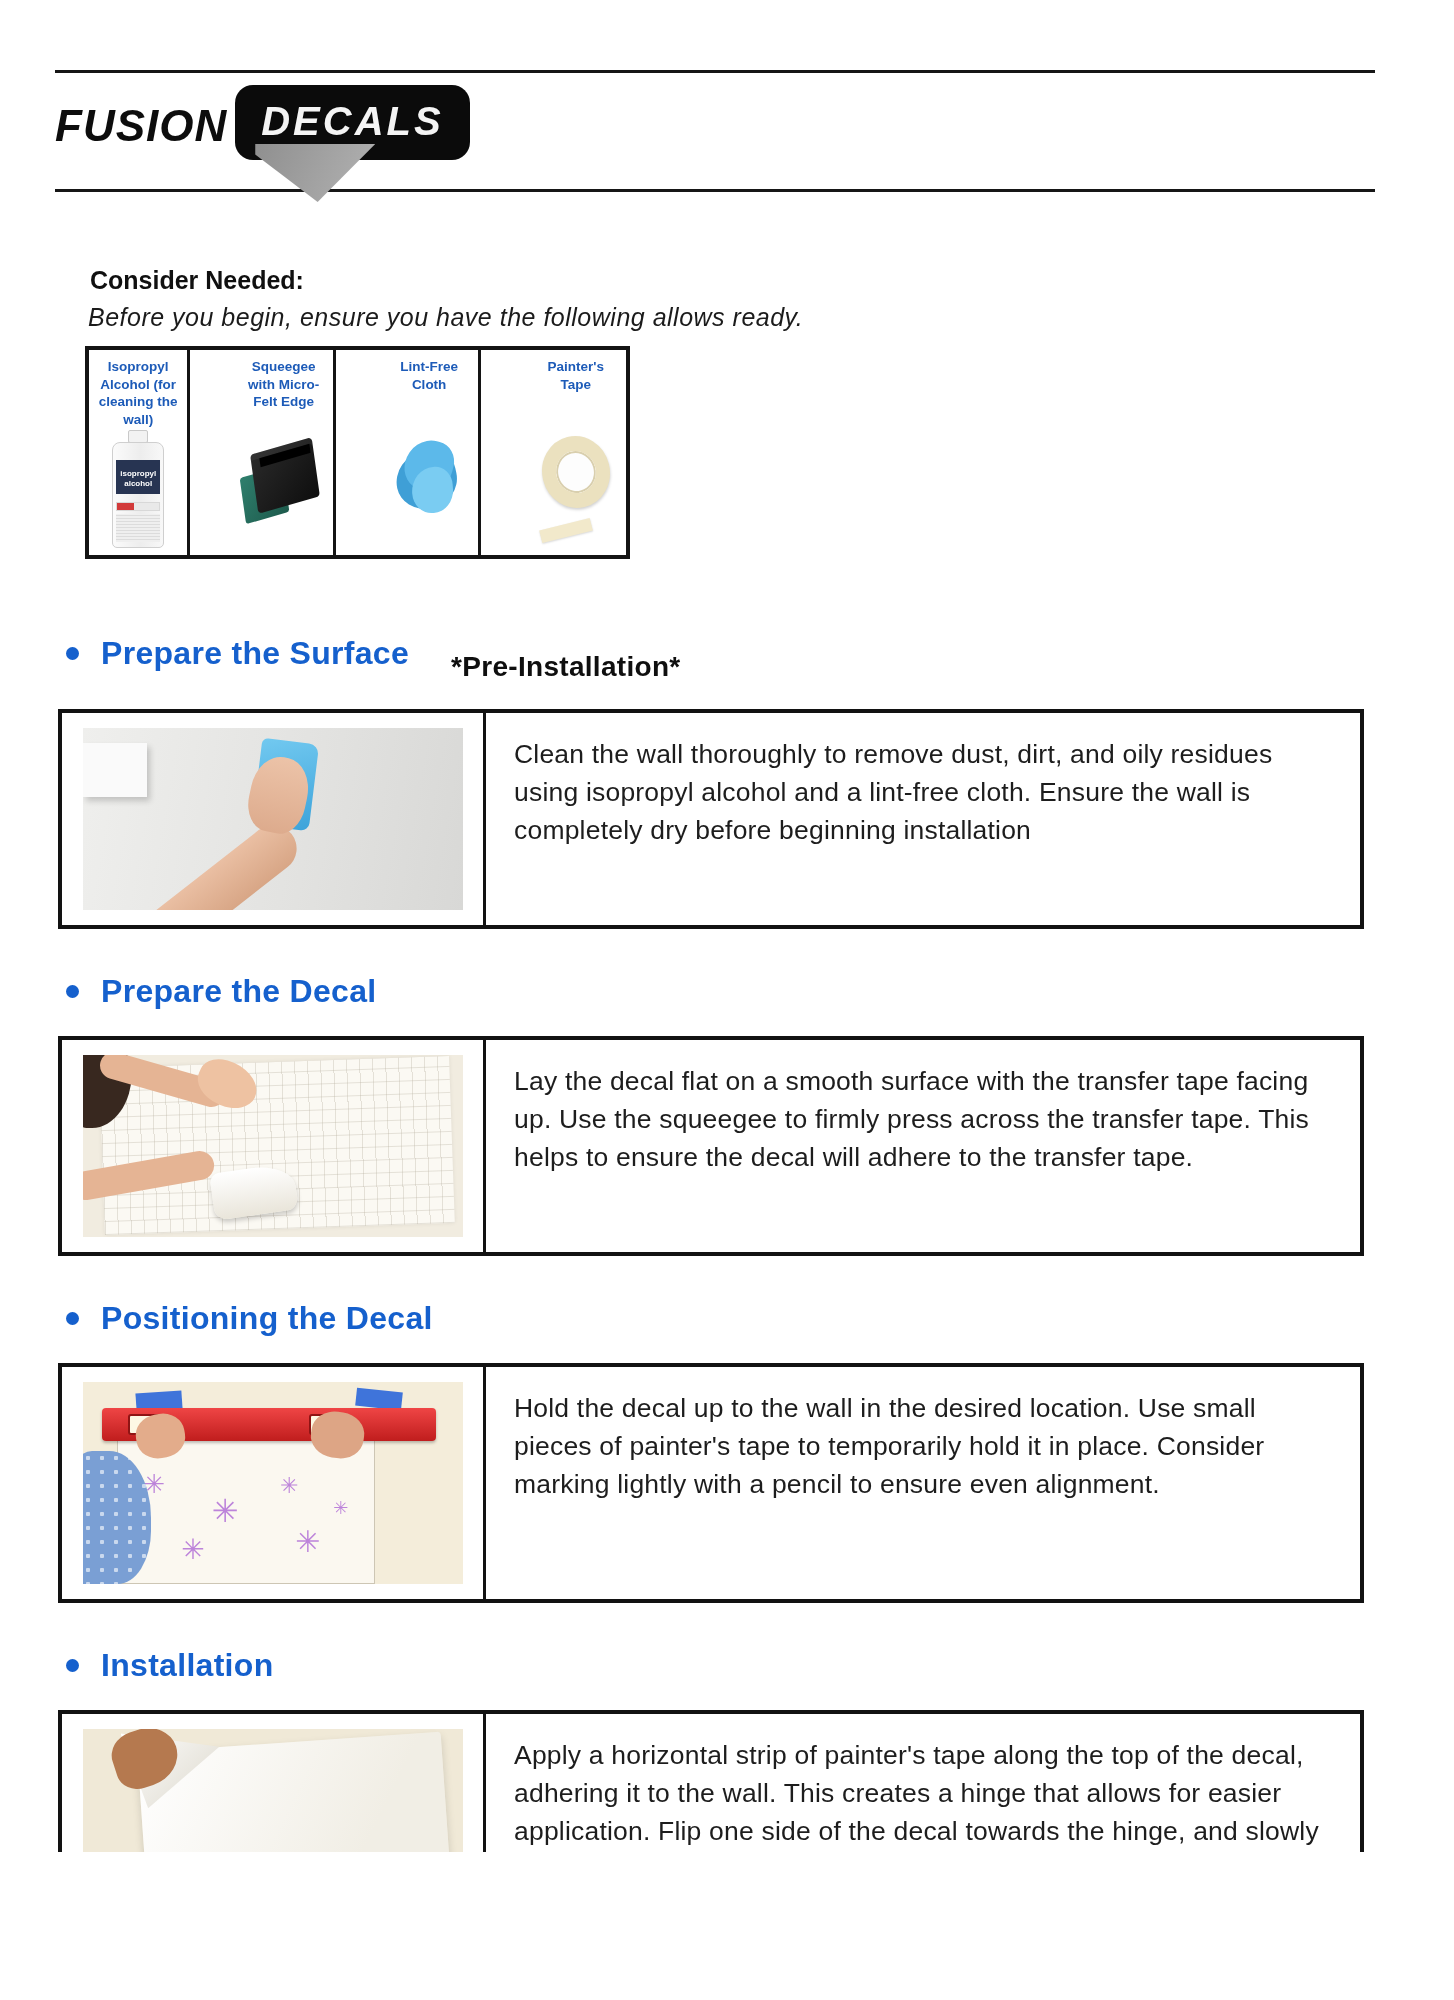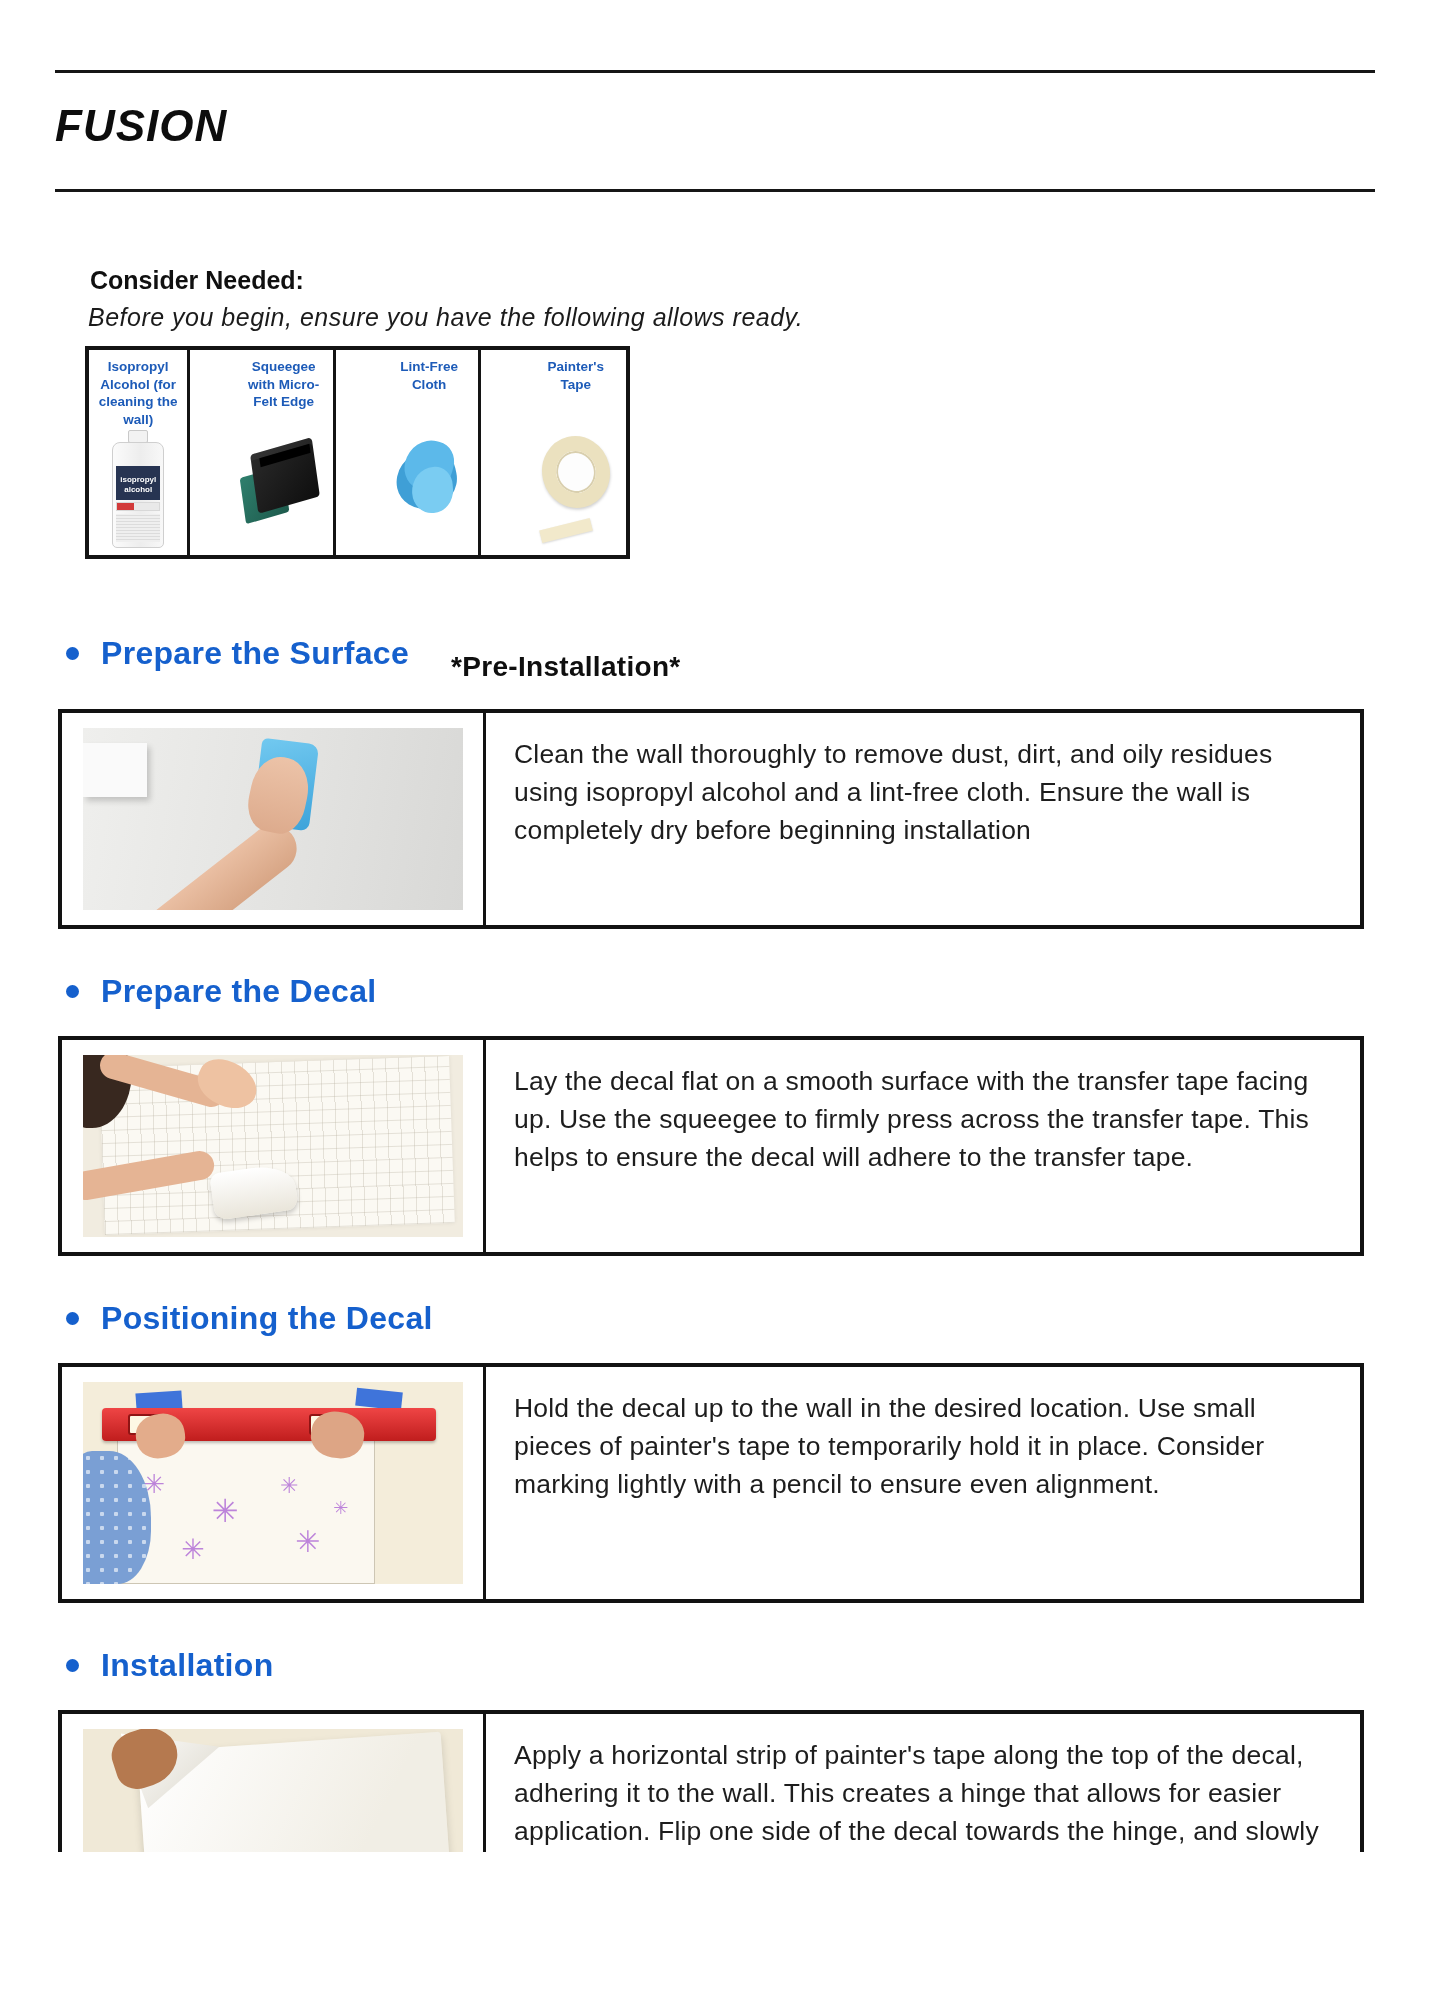--- a/index.html
+++ b/index.html
@@ -28,21 +28,21 @@
   .mat-table { margin: 14px 0 0 85px; width: 545px; display: flex; border: 4px solid #141414; background: #fff; gap: 44px; }
   .mat-cell { width: 25%; min-height: 205px; border-right: 3px solid #141414; padding: 8px 6px 10px 6px; display: flex; flex-direction: column; align-items: center; }
   .mat-cell:last-child { border-right: none; }
   .mat-label { font-size: 13.5px; font-weight: bold; color: #1d5bb8; text-align: center; line-height: 1.3; min-height: 52px; display: flex; align-items: flex-start; justify-content: center; }
   .mat-art { flex: 1; width: 100%; position: relative; }
 
   
   .bottle { position: absolute; left: 50%; top: 52%; transform: translate(-50%,-50%); width: 52px; height: 118px; }
   .bottle .cap { position: absolute; left: 16px; top: 0; width: 20px; height: 13px; background: #f2f2f2; border: 1px solid #c9c9c9; border-radius: 2px; }
   .bottle .body { position: absolute; left: 0; top: 12px; width: 52px; height: 106px; background: linear-gradient(90deg,#fbfbfb,#ededed 55%,#f8f8f8); border: 1px solid #cfcfcf; border-radius: 8px 8px 5px 5px; }
-  .bottle .label { position: absolute; left: 4px; top: 36px; width: 44px; height: 34px; background: #273452; color: #fff; font-size: 8px; font-weight: bold; text-align: center; line-height: 1.2; padding-top: 9px; }
+  .bottle .label { position: absolute; left: 4px; top: 30px; width: 44px; height: 34px; background: #273452; color: #fff; font-size: 8px; font-weight: bold; text-align: center; line-height: 1.2; padding-top: 9px; }
   .bottle .stripe { position: absolute; left: 4px; top: 72px; width: 44px; height: 9px; background: linear-gradient(90deg,#d23a3a 0 40%, #e9e9e9 40%); border: 1px solid #d8d8d8; }
   .bottle .smallprint { position: absolute; left: 4px; top: 84px; width: 44px; height: 28px; background: repeating-linear-gradient(0deg,#efefef 0 2px,#dcdcdc 2px 3px); }
 
   
   .cloth-art span { position: absolute; border-radius: 60% 45% 55% 50%; }
   .cloth-art .c1 { left: 12%; top: 30%; width: 70%; height: 42%; background: #3f9fd6; transform: rotate(-12deg); }
   .cloth-art .c2 { left: 22%; top: 22%; width: 55%; height: 38%; background: #5cb9ea; transform: rotate(14deg); }
   .cloth-art .c3 { left: 30%; top: 42%; width: 48%; height: 34%; background: #7accf2; transform: rotate(-4deg); }
 
   
@@ -114,20 +114,24 @@
 </style>
 </head>
 <body>
 
 <div class="page">
 
   <div class="rule top"></div>
 
   <div class="logo-row">
     <span class="logo-fusion" style="text-transform:uppercase;">Fusion</span>
+    <span class="logo-badge">
+      <span class="logo-fold"></span>
+      <span class="logo-decals" style="text-transform:uppercase;">Decals</span>
+    </span>
   </div>
 
   <div class="rule bottom"></div>
 
   <div class="title-row">
     <span class="title-bar"></span>
   </div>
 
   <div class="mat-heading">Consider Needed:</div>
   <div class="mat-sub">Before you begin, ensure you have the following allows ready.</div>

